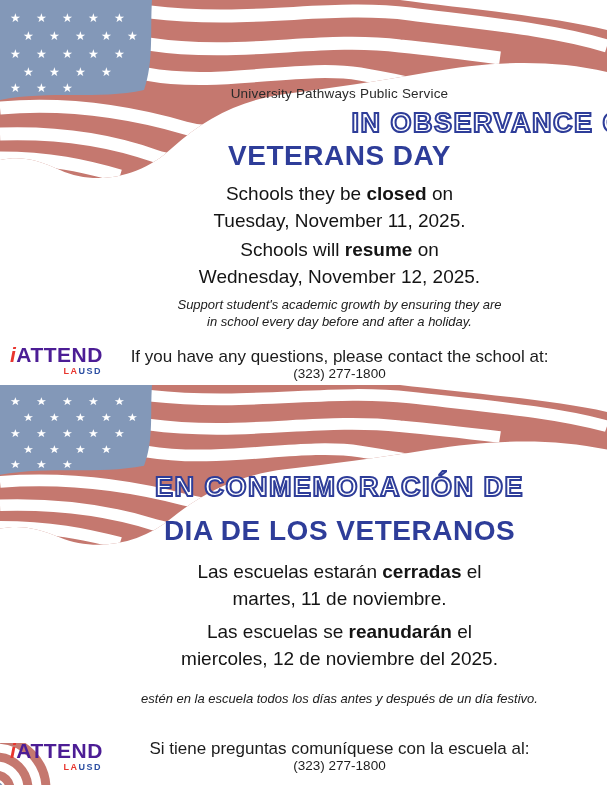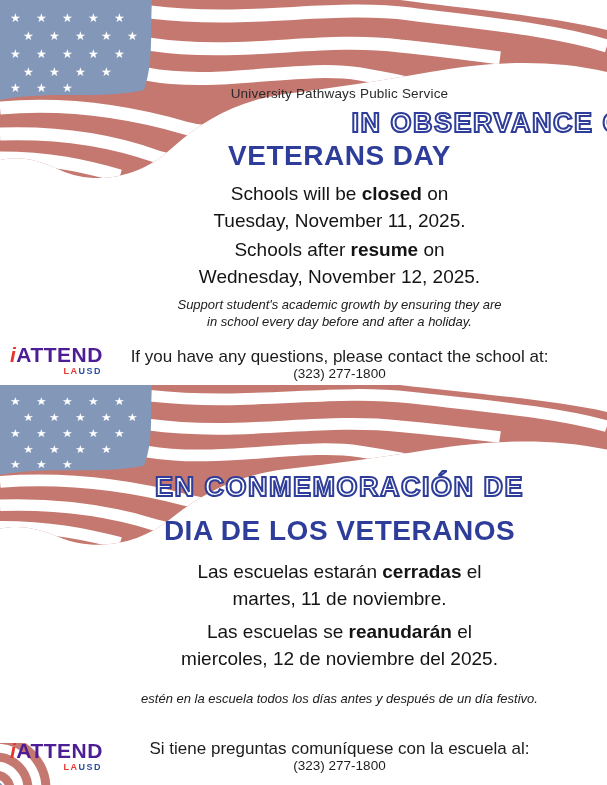--- a/index.html
+++ b/index.html
@@ -104,26 +104,26 @@
     <circle cx="-4" cy="46" r="32" fill="none" stroke="#c5786f" stroke-width="9"></circle>
     <circle cx="-4" cy="46" r="50" fill="none" stroke="#c5786f" stroke-width="9"></circle>
   </svg>
 
   <div class="abs txt school">University Pathways Public Service</div>
 
   <div class="abs txt h-outline en">IN OBSERVANCE OF</div>
   <div class="abs txt h-solid en">VETERANS DAY</div>
 
   <div class="abs txt para p1en">
-    <div><span>Schools will be </span><b>closed</b><span> on</span></div>
+    <div><span>Schools they be </span><b>closed</b><span> on</span></div>
     <div class="bold-line">Tuesday, November 11, 2025.</div>
   </div>
 
   <div class="abs txt para p2en">
-    <div><span>Schools after </span><b>resume</b><span> on</span></div>
+    <div><span>Schools will </span><b>resume</b><span> on</span></div>
     <div class="bold-line">Wednesday, November 12, 2025.</div>
   </div>
 
   <div class="abs txt note note-en">
     <div>Support student's academic growth by ensuring they are</div>
     <div>in school every day before and after a holiday.</div>
   </div>
 
   <div class="abs txt contact contact-en">If you have any questions, please contact the school at:</div>
   <div class="abs txt phone phone-en">(323) 277-1800</div>

